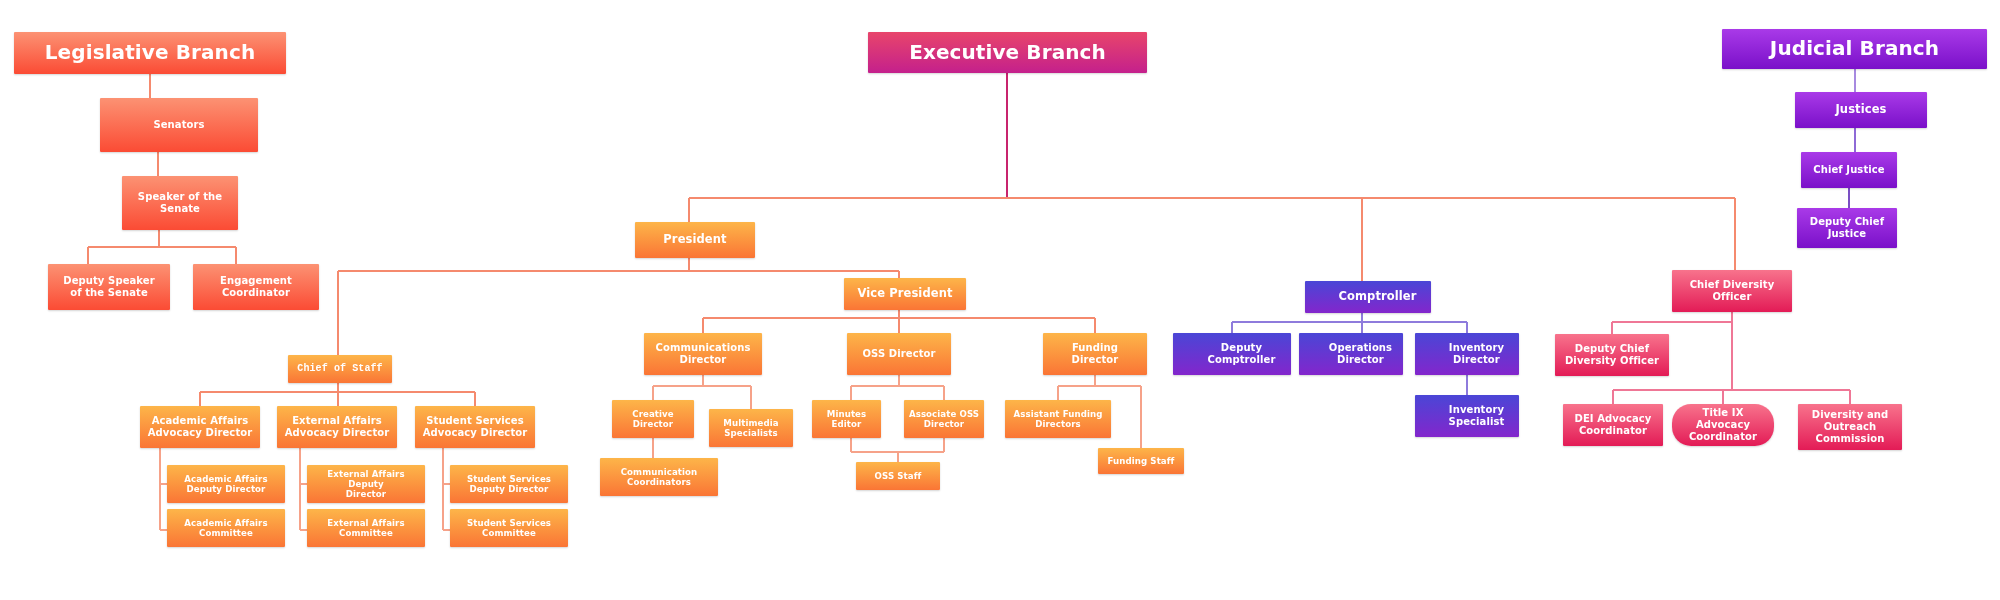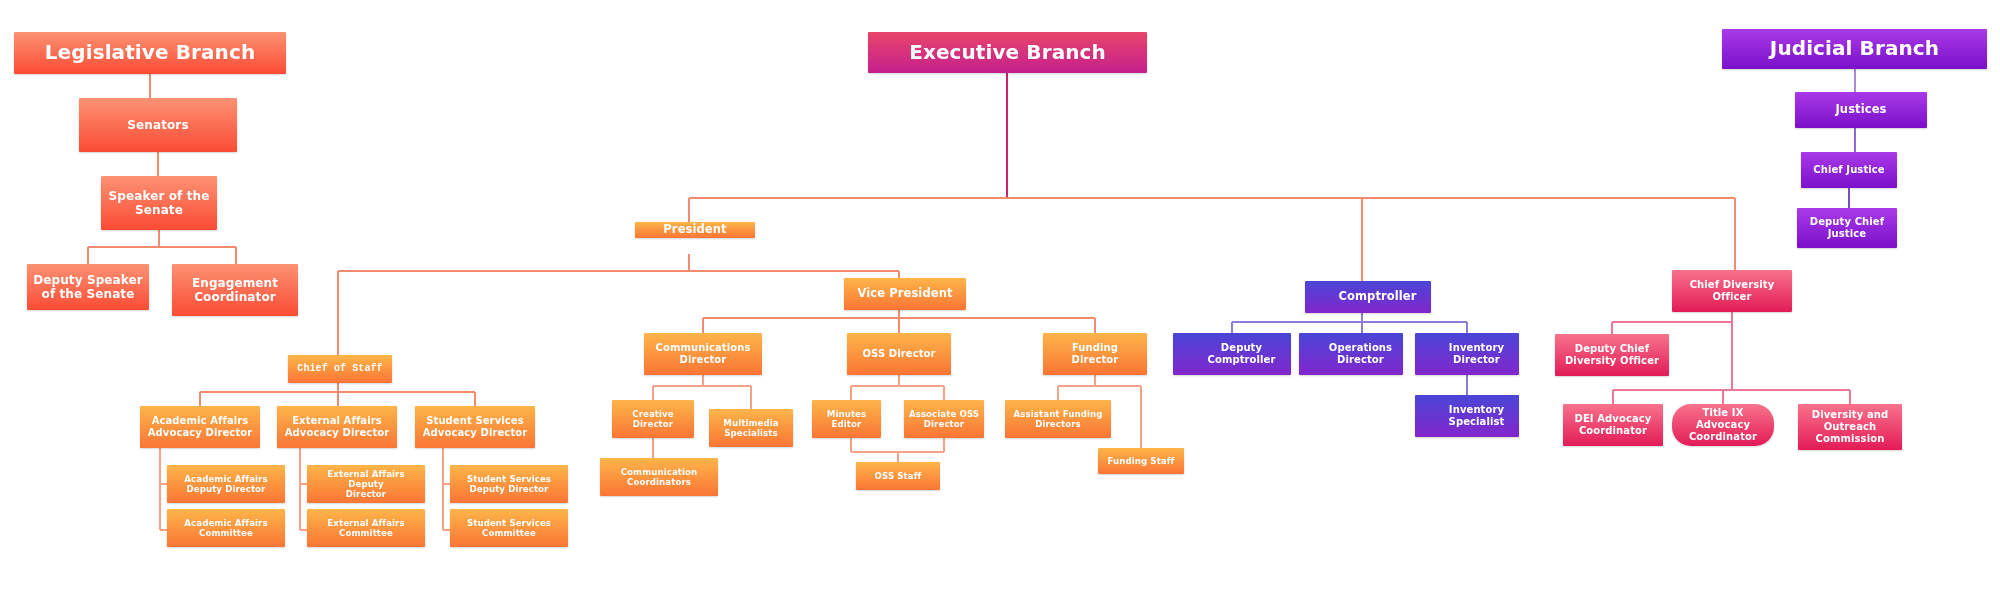--- a/index.html
+++ b/index.html
@@ -43,21 +43,21 @@
   }
   
   .c-red     { background: linear-gradient(180deg, #FC9273 0%, #FB4B34 100%); }
   .c-orange  { background: linear-gradient(180deg, #FDB549 0%, #FA7535 100%); }
   .c-magenta { background: linear-gradient(180deg, #E8456B 0%, #C4208C 100%); }
   .c-pink    { background: linear-gradient(180deg, #F8738C 0%, #E31B56 100%); }
   .c-purple  { background: linear-gradient(180deg, #A93AE8 0%, #7A10C9 100%); }
   .c-indigo  { background: linear-gradient(180deg, #4A46D6 0%, #8326CC 100%); padding-left: 23px; }
 
   .sz-branch  { font-size: 20px; }
-  .sz-l1      { font-size: 12px; }
+  .sz-l1      { font-size: 10px; margin-left: 21px; }
   .sz-l2      { font-size: 11.5px; margin-left: 6px; }
   .sz-l3      { font-size: 10px; }
   .sz-l4      { font-size: 8.6px; }
 </style>
 </head>
 <body>
 
 <div id="chart-root">
 
   <svg id="connector-layer" viewBox="0 0 2000 600" width="2000" height="600" xmlns="http://www.w3.org/2000/svg" aria-hidden="true">
@@ -86,24 +86,24 @@
       <path d="M1849,188 L1849,208" fill="none" stroke="#7A4FC4" stroke-width="1.3" shape-rendering="crispEdges"></path>
     </svg>
 
   <div id="node-layer">
       <div class="node c-red sz-branch" style="left: 14px; top: 32px; width: 272px; height: 42px;">Legislative Branch</div>
       <div class="node c-red sz-l1" style="left: 79px; top: 98px; width: 158px; height: 54px;">Senators</div>
       <div class="node c-red sz-l1" style="left: 101px; top: 176px; width: 116px; height: 54px;">Speaker of the
 Senate</div>
       <div class="node c-red sz-l1" style="left: 27px; top: 264px; width: 122px; height: 46px;">Deputy Speaker
 of the Senate</div>
-      <div class="node c-red sz-l1" style="left: 172px; top: 264px; width: 126px; height: 52px;">Engagement
+      <div class="node c-red sz-l1" style="left: 172px; top: 264px; width: 126px; height: 46px;">Engagement
 Coordinator</div>
       <div class="node c-magenta sz-branch" style="left: 868px; top: 32px; width: 279px; height: 41px;">Executive Branch</div>
-      <div class="node c-orange sz-l2" style="left: 629px; top: 222px; width: 120px; height: 16px;">President</div>
+      <div class="node c-orange sz-l2" style="left: 629px; top: 222px; width: 120px; height: 36px;">President</div>
       <div class="node c-orange sz-l3" style="left: 288px; top: 355px; width: 104px; height: 28px; font-family: Liberation Mono, monospace;">Chief of Staff</div>
       <div class="node c-orange sz-l3" style="left: 140px; top: 406px; width: 120px; height: 42px;">Academic Affairs
 Advocacy Director</div>
       <div class="node c-orange sz-l3" style="left: 277px; top: 406px; width: 120px; height: 42px;">External Affairs
 Advocacy Director</div>
       <div class="node c-orange sz-l3" style="left: 415px; top: 406px; width: 120px; height: 42px;">Student Services
 Advocacy Director</div>
       <div class="node c-orange sz-l4" style="left: 167px; top: 465px; width: 118px; height: 38px;">Academic Affairs
 Deputy Director</div>
       <div class="node c-orange sz-l4" style="left: 167px; top: 509px; width: 118px; height: 38px;">Academic Affairs

